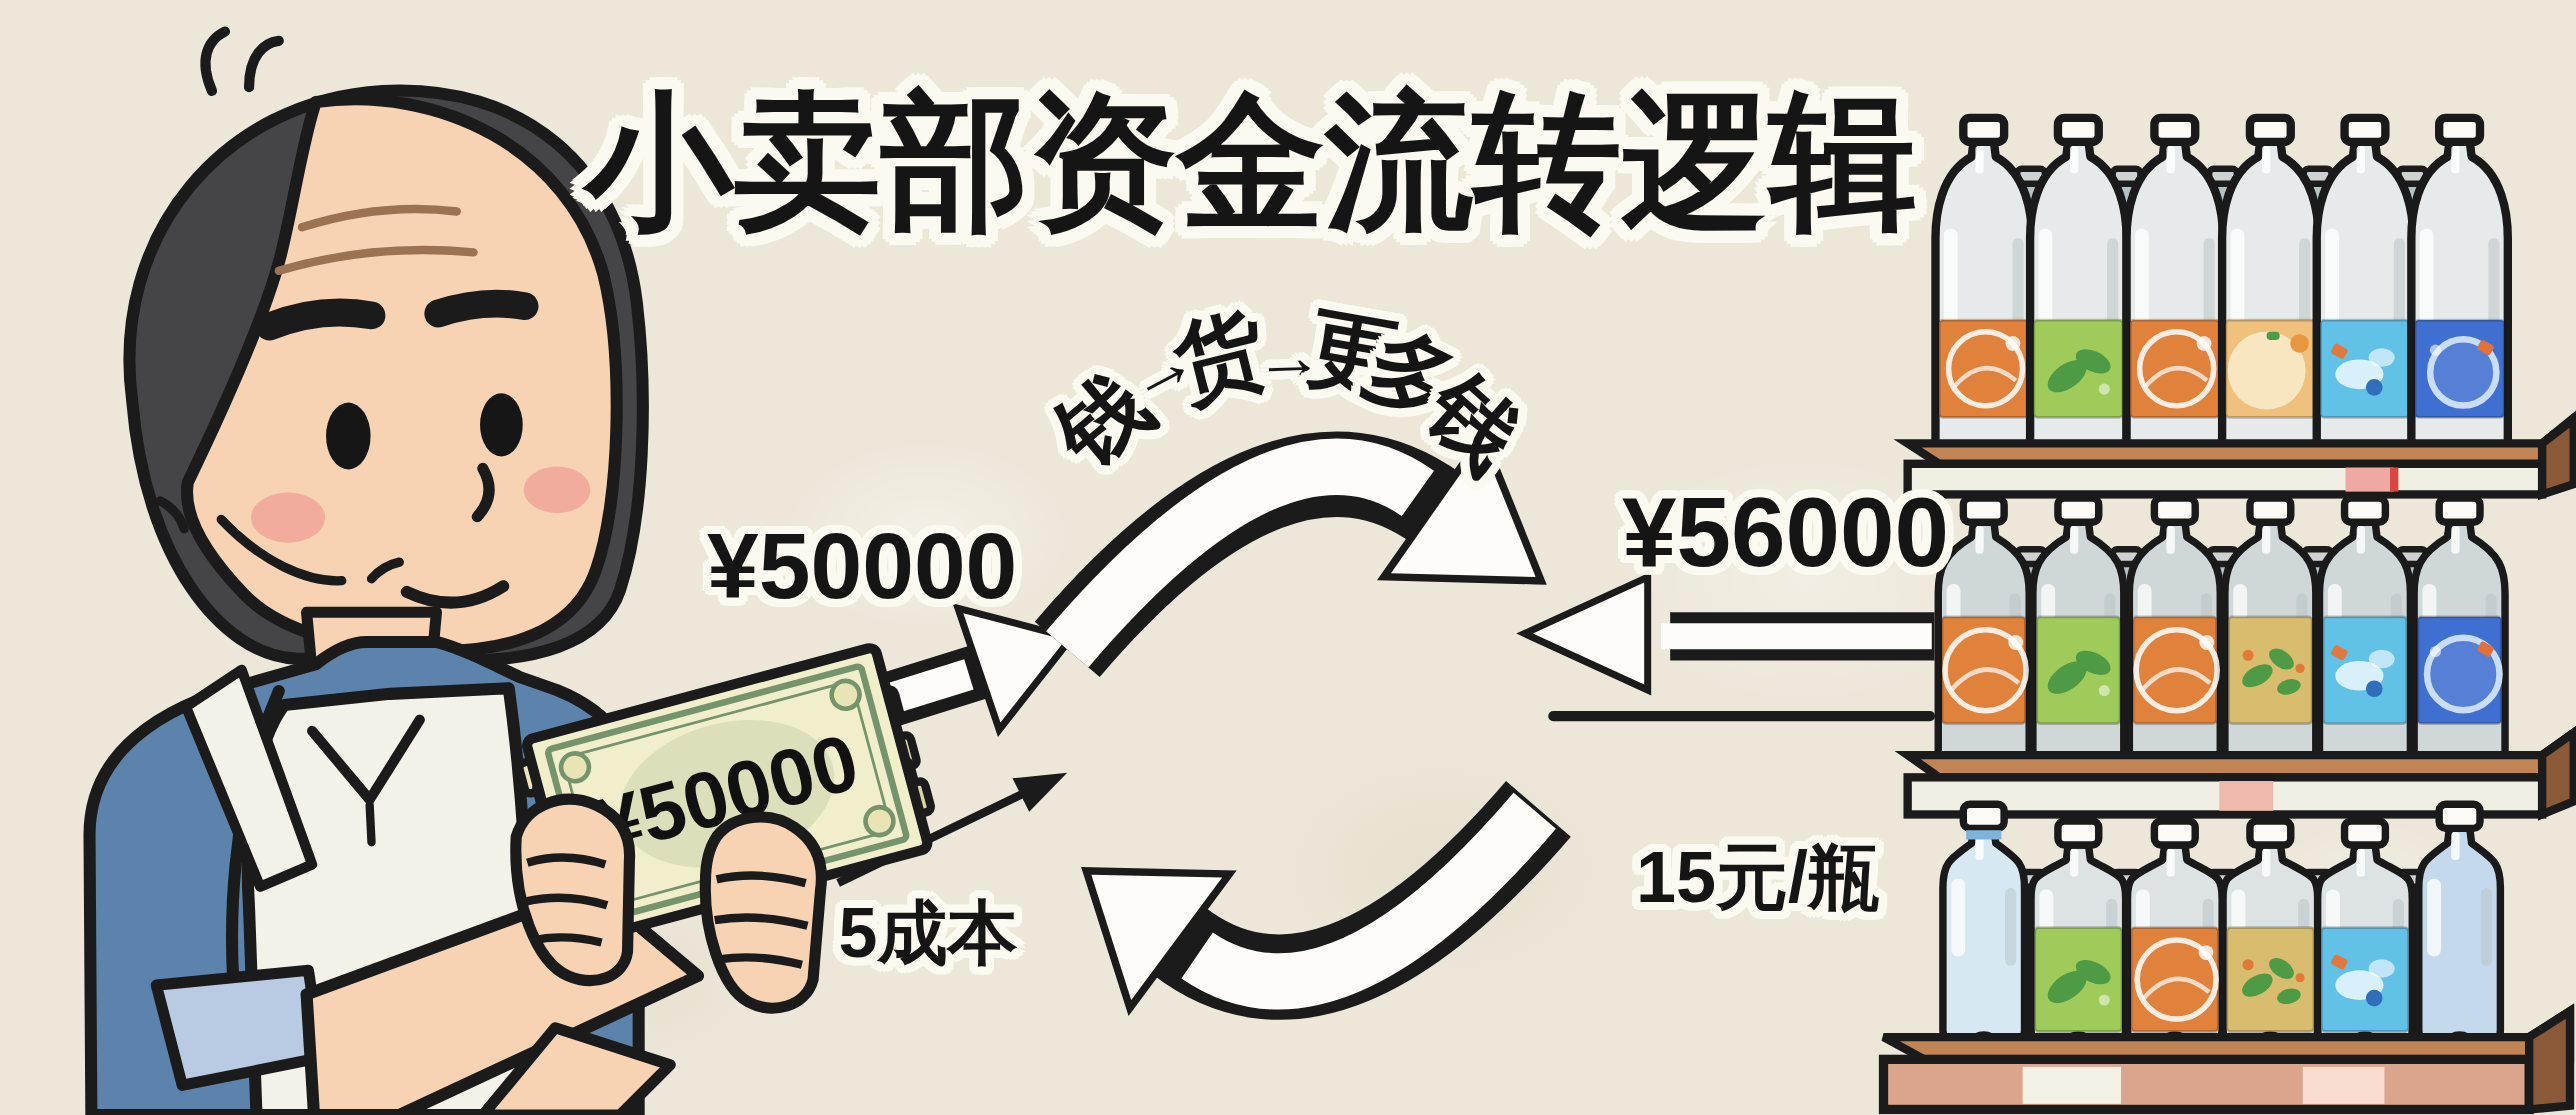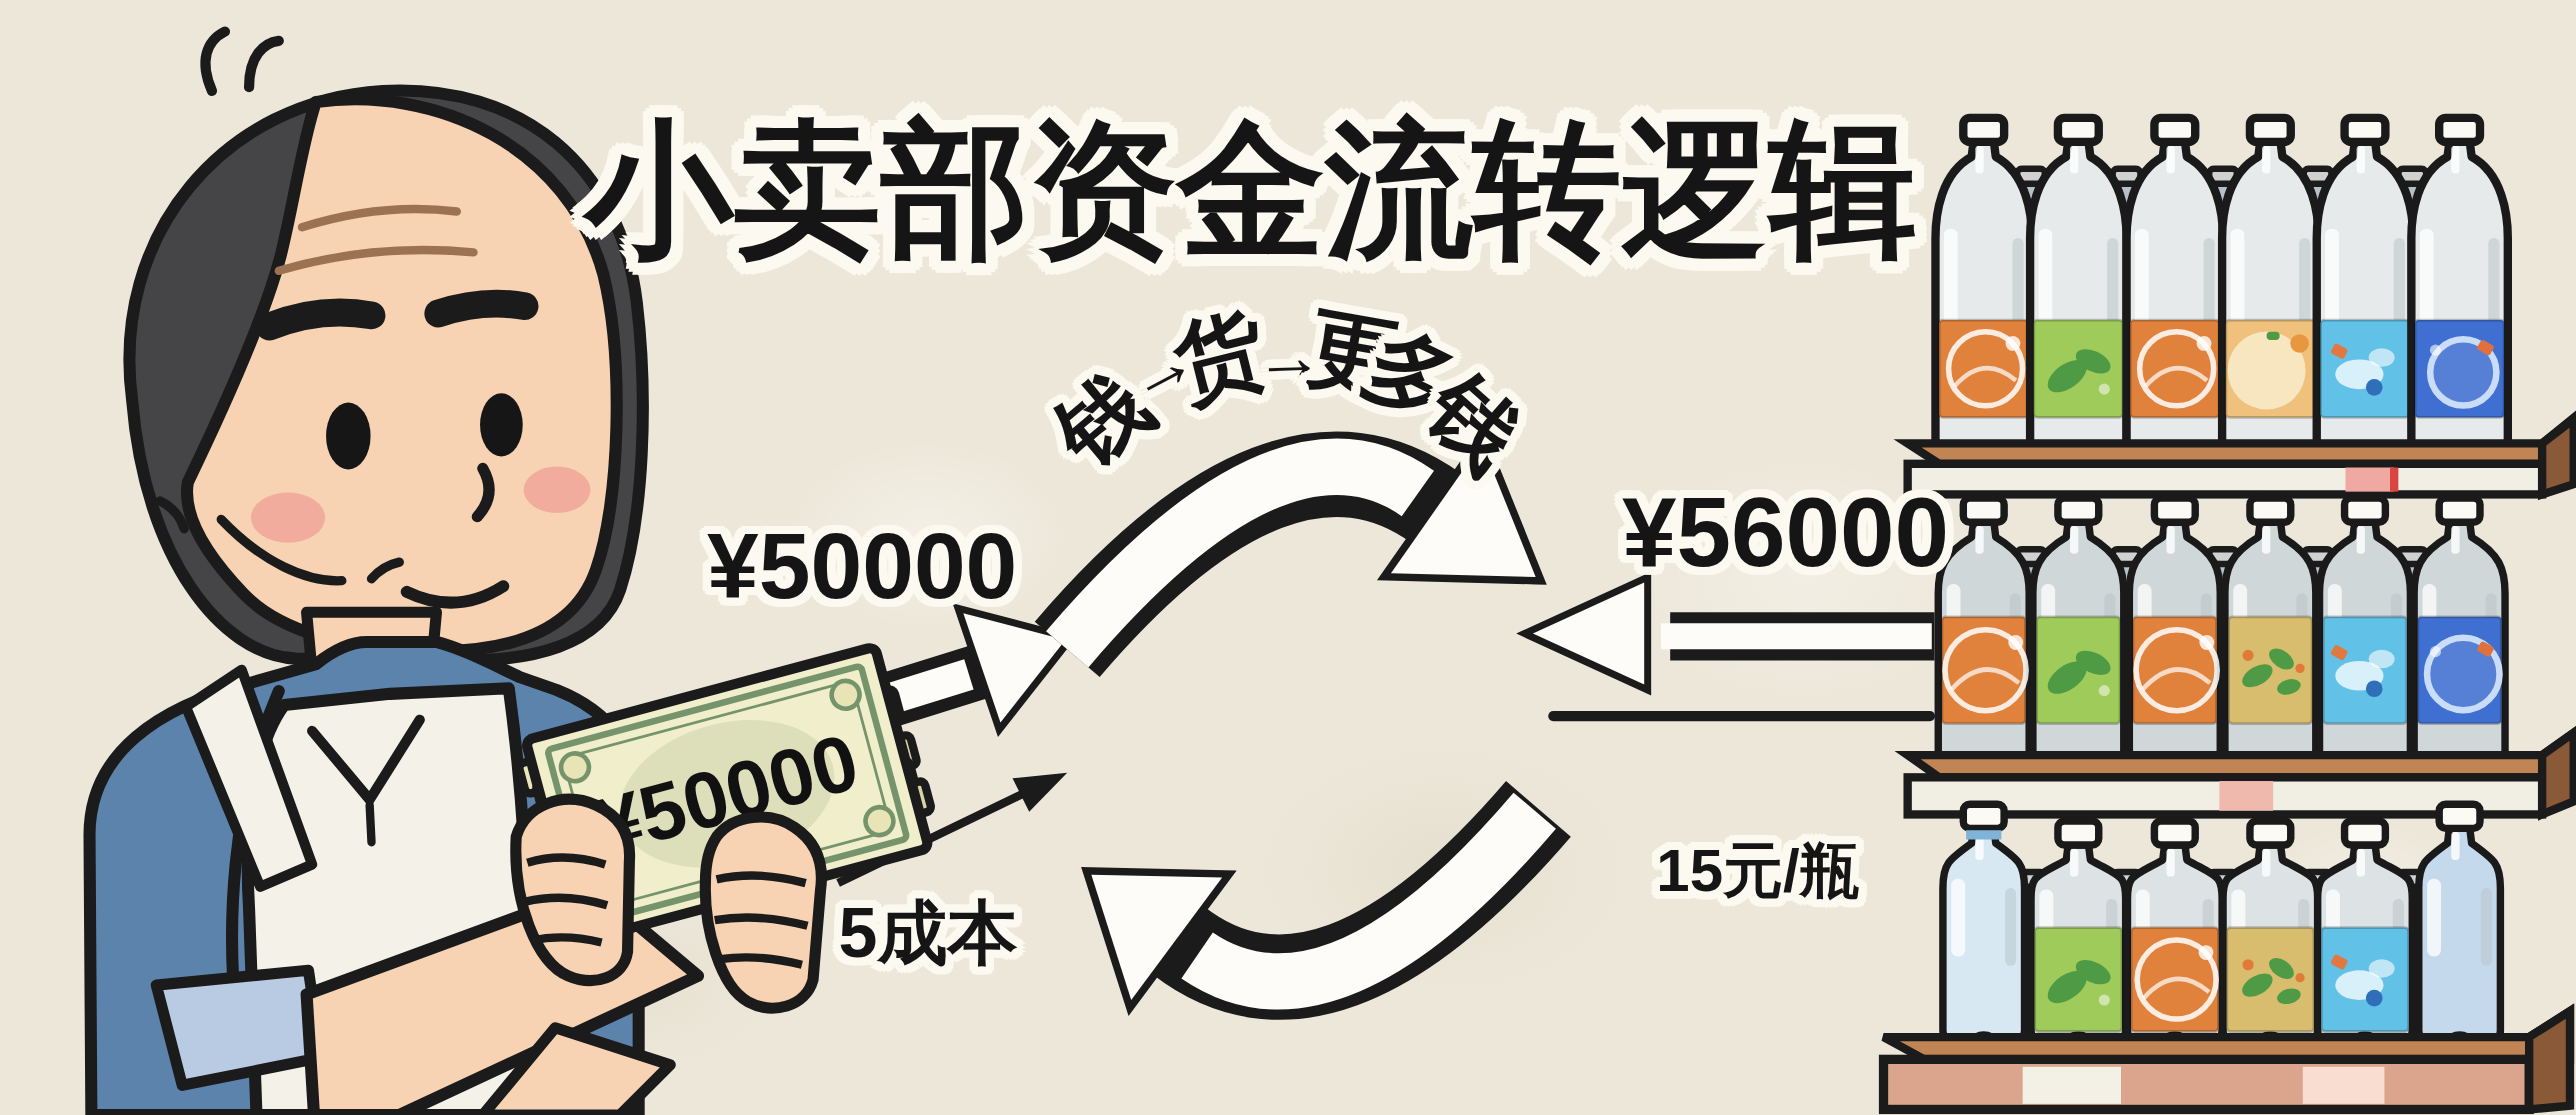--- a/index.html
+++ b/index.html
@@ -550,33 +550,33 @@
       </g>
     <g>
       <polygon points="2030,1118 2726,1118 2770,1090 2770,1142 2074,1142" fill="#c18455" stroke="#1b1b1b" stroke-width="9"></polygon>
       <rect x="2030" y="1142" width="696" height="54" fill="#daa58c" stroke="#1b1b1b" stroke-width="10"></rect>
       <rect x="2180" y="1150" width="106" height="40" fill="#f3f0e5"></rect>
       <rect x="2482" y="1150" width="88" height="40" fill="#f9ddd1"></rect>
       <polygon points="2726,1118 2770,1090 2770,1192 2726,1196" fill="#8a5a38" stroke="#1b1b1b" stroke-width="9"></polygon>
     </g>
   </svg>
 
-  <div class="label big centered" style="left:1251px;top:116px;font-size:148px;">小卖部资金流转逻辑</div>
+  <div class="label big centered" style="left:1251px;top:88px;font-size:148px;">小卖部资金流转逻辑</div>
 
   <div id="cycle-arc">
       <span class="label" style="left: 84px; top: 143px; font-size: 89px; transform: translate(-50%, -50%) rotate(-40deg);">钱</span>
       <span class="label" style="left: 141px; top: 92px; font-size: 69px; transform: translate(-50%, -50%) rotate(-28deg);">→</span>
       <span class="label" style="left: 201px; top: 80px; font-size: 89px; transform: translate(-50%, -50%) rotate(-14deg);">货</span>
       <span class="label" style="left: 270px; top: 80px; font-size: 69px; transform: translate(-50%, -50%) rotate(-2deg);">→</span>
       <span class="label" style="left: 334px; top: 76px; font-size: 89px; transform: translate(-50%, -50%) rotate(10deg);">更</span>
       <span class="label" style="left: 393px; top: 98px; font-size: 89px; transform: translate(-50%, -50%) rotate(26deg);">多</span>
       <span class="label" style="left: 455px; top: 146px; font-size: 89px; transform: translate(-50%, -50%) rotate(42deg);">钱</span>
     </div>
 
   <div class="label" style="left:707px;top:520px;font-size:93px;">¥50000</div>
 
   <div class="label" style="left:1622px;top:483px;font-size:98px;">¥56000</div>
 
   <div class="label centered" style="left:928px;top:898px;font-size:70px;">5成本</div>
 
-  <div class="label centered" style="left:1758px;top:841px;font-size:60px;">15元/瓶</div>
+  <div class="label centered" style="left:1758px;top:841px;font-size:72px;">15元/瓶</div>
 </div>
 
 
 </body></html>

